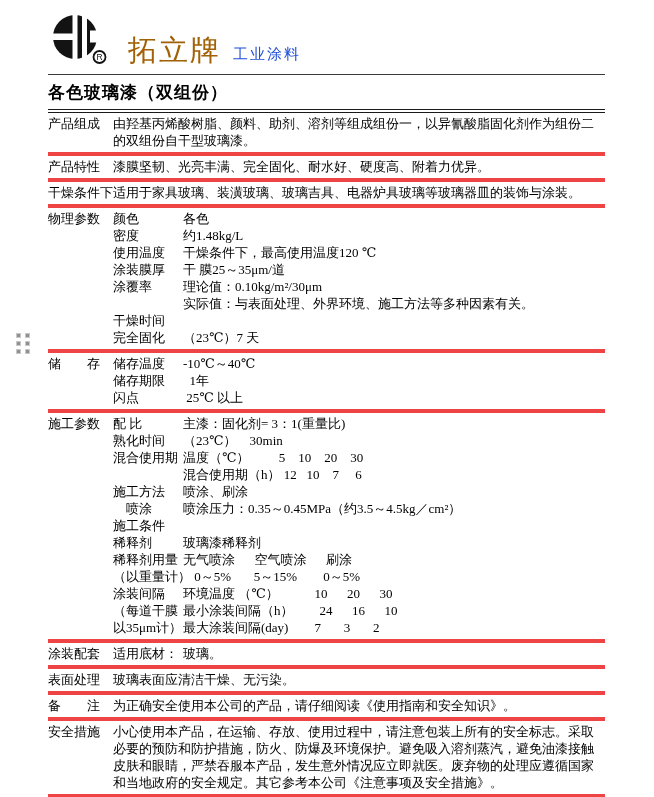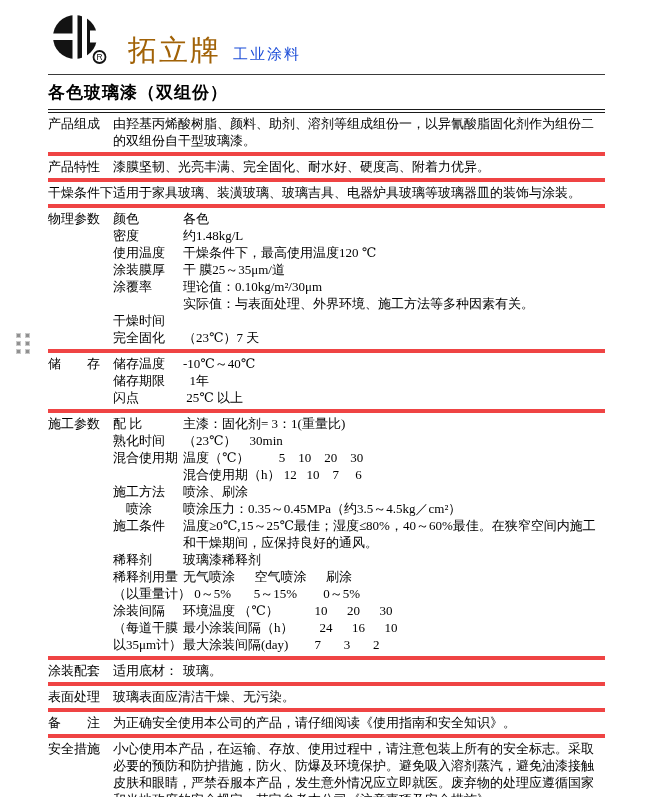--- a/index.html
+++ b/index.html
@@ -165,21 +165,20 @@
             <div class="row">
               <div class="sub">施工方法</div>
               <div class="val">喷涂、刷涂</div>
             </div>
             <div class="row">
               <div class="sub">　喷涂</div>
               <div class="val">喷涂压力：0.35～0.45MPa（约3.5～4.5kg／cm²）</div>
             </div>
             <div class="row">
               <div class="sub">施工条件</div>
-              <div class="val">温度≥0℃,15～25℃最佳；湿度≤80%，40～60%最佳。在狭窄空间内施工和干燥期间，应保持良好的通风。</div>
             </div>
             <div class="row">
               <div class="sub">稀释剂</div>
               <div class="val">玻璃漆稀释剂</div>
             </div>
             <div class="row">
               <div class="sub">稀释剂用量</div>
               <div class="val">无气喷涂      空气喷涂      刷涂</div>
             </div>
             <div class="row">

